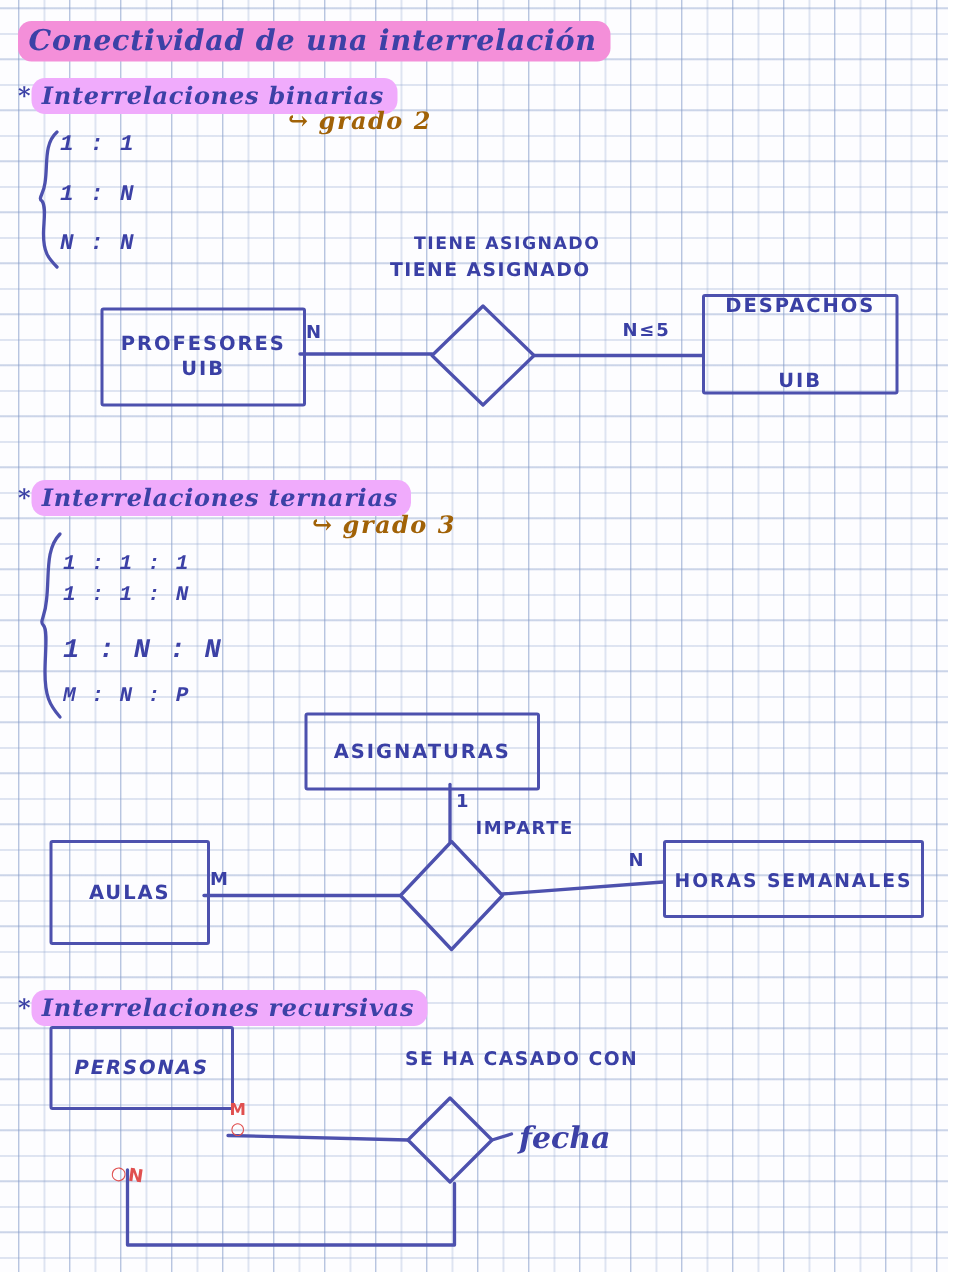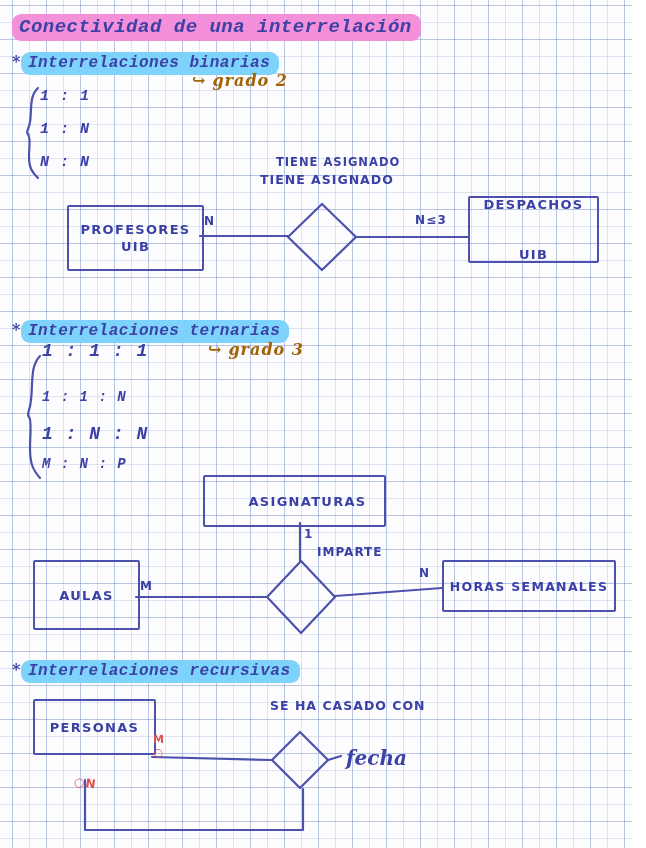--- a/index.html
+++ b/index.html
@@ -11,23 +11,23 @@
       linear-gradient(to right, rgba(128,152,198,0.40) 1px, transparent 1px),
       linear-gradient(to bottom, rgba(128,152,198,0.40) 1px, transparent 1px),
       linear-gradient(to right, rgba(150,170,210,0.30) 1px, transparent 1px),
       linear-gradient(to bottom, rgba(150,170,210,0.30) 1px, transparent 1px);
     background-size:34px 34px,34px 34px,17px 17px,17px 17px;
     background-position:12px 5px,12px 5px,12px 5px,12px 5px;
   }
   .abs{position:absolute;}
   .script{font-family:"DejaVu Serif",serif;font-style:italic;color:#3c41a6;}
   .caps{font-family:"DejaVu Sans",sans-serif;font-weight:bold;color:#3a40a5;letter-spacing:1.2px;}
-  .hl{display:inline-block;border-radius:9px;padding:2px 9px 3px 7px;font-family:Liberation Mono, monospace;}
+  .hl{display:inline-block;border-radius:9px;padding:2px 9px 3px 7px;}
   .hl-pink{background:#f48fd9;}
-  .hl-yellow{background:#7dd3fc;}
+  .hl-yellow{background:#f0abfc;}
   .title-text{font-size:19px;font-weight:bold;letter-spacing:0.5px;}
   .heading-text{font-size:16px;font-weight:bold;letter-spacing:0.5px;}
   .green-note{color:#a16207;font-family:"DejaVu Serif",serif;font-style:italic;font-size:16px;font-weight:bold;letter-spacing:1px;}
   .green-note .arrow{font-style:normal;margin-right:6px;}
   .list-item{font-size:15px;font-weight:bold;letter-spacing:1px;font-family:Liberation Mono, monospace;}
   .entity-box{
     position:absolute;border:2px solid #4d51ae;border-radius:2px;
     display:flex;flex-direction:column;align-items:center;justify-content:center;
     color:#3a40a5;font-weight:bold;font-size:13px;letter-spacing:1.3px;line-height:17px;
     text-align:left;
@@ -80,60 +80,60 @@
 <div class="abs script list-item" style="left:40px;top:154px;">N : N</div>
 
 <div class="abs caps rel-label" style="left:276px;top:155px;">TIENE ASIGNADO</div>
 <div class="abs caps rel-label" style="left:260px;top:172px;font-size:12.5px;">TIENE ASIGNADO</div>
 
 <div class="entity-box" style="left:67px;top:205px;width:133px;height:62px;">
   <div>PROFESORES</div>
   <div>UIB</div>
 </div>
 <div class="abs caps card" style="left:204px;top:214px;">N</div>
-<div class="abs caps card" style="left:415px;top:213px;">N≤3</div>
+<div class="abs caps card" style="left:415px;top:213px;">N≤5</div>
 <div class="entity-box" style="left:468px;top:196px;width:127px;height:63px;gap:33px;">
   <div>DESPACHOS</div>
   <div>UIB</div>
 </div>
 
 <div class="abs" style="left:12px;top:320px;">
   <span class="script heading-text">*</span><span class="hl hl-yellow script heading-text">Interrelaciones ternarias</span>
 </div>
 <div class="abs green-note" style="left:208px;top:340px;">
   <span class="arrow">↪</span><span>grado 3</span>
 </div>
 
-<div class="abs script list-item" style="left:42px;top:341px;font-size:18px;">1 : 1 : 1</div>
+<div class="abs script list-item" style="left:42px;top:368px;font-size:14px;">1 : 1 : 1</div>
 <div class="abs script list-item" style="left:42px;top:389px;font-size:14px;">1 : 1 : N</div>
 <div class="abs script list-item" style="left:42px;top:424px;font-size:18px;">1 : N : N</div>
 <div class="abs script list-item" style="left:42px;top:456px;font-size:14px;">M : N : P</div>
 
-<div class="entity-box" style="left:203px;top:475px;width:153px;height:48px;padding-left:26px;">
+<div class="entity-box" style="left:203px;top:475px;width:153px;height:48px;">
   <div>ASIGNATURAS</div>
 </div>
 <div class="abs caps card" style="left:304px;top:527px;">1</div>
 <div class="abs caps rel-label" style="left:317px;top:545px;font-size:12px;">IMPARTE</div>
 
 <div class="entity-box" style="left:33px;top:560px;width:103px;height:66px;">
   <div>AULAS</div>
 </div>
 <div class="abs caps card" style="left:140px;top:579px;">M</div>
 <div class="abs caps card" style="left:419px;top:566px;">N</div>
 <div class="entity-box" style="left:442px;top:560px;width:170px;height:48px;font-size:12.5px;">
   <div>HORAS SEMANALES</div>
 </div>
 
 <div class="abs" style="left:12px;top:660px;">
   <span class="script heading-text">*</span><span class="hl hl-yellow script heading-text">Interrelaciones recursivas</span>
 </div>
 
 <div class="abs caps rel-label" style="left:270px;top:698px;font-size:12.5px;">SE HA CASADO CON</div>
 
-<div class="entity-box" style="left:33px;top:699px;width:119px;height:52px;">
+<div class="entity-box" style="left:33px;top:684px;width:119px;height:52px;font-style:italic;">
   <div>PERSONAS</div>
 </div>
 
 <div class="abs red" style="left:153px;top:733px;text-align:center;line-height:13px;font-weight:bold;font-size:11px;">
   <div>M</div>
   <div>○</div>
 </div>
 <div class="abs red" style="left:74px;top:776px;font-weight:bold;font-size:12px;letter-spacing:1px;transform:rotate(8deg);">
   <span>○</span><span>N</span>
 </div>

